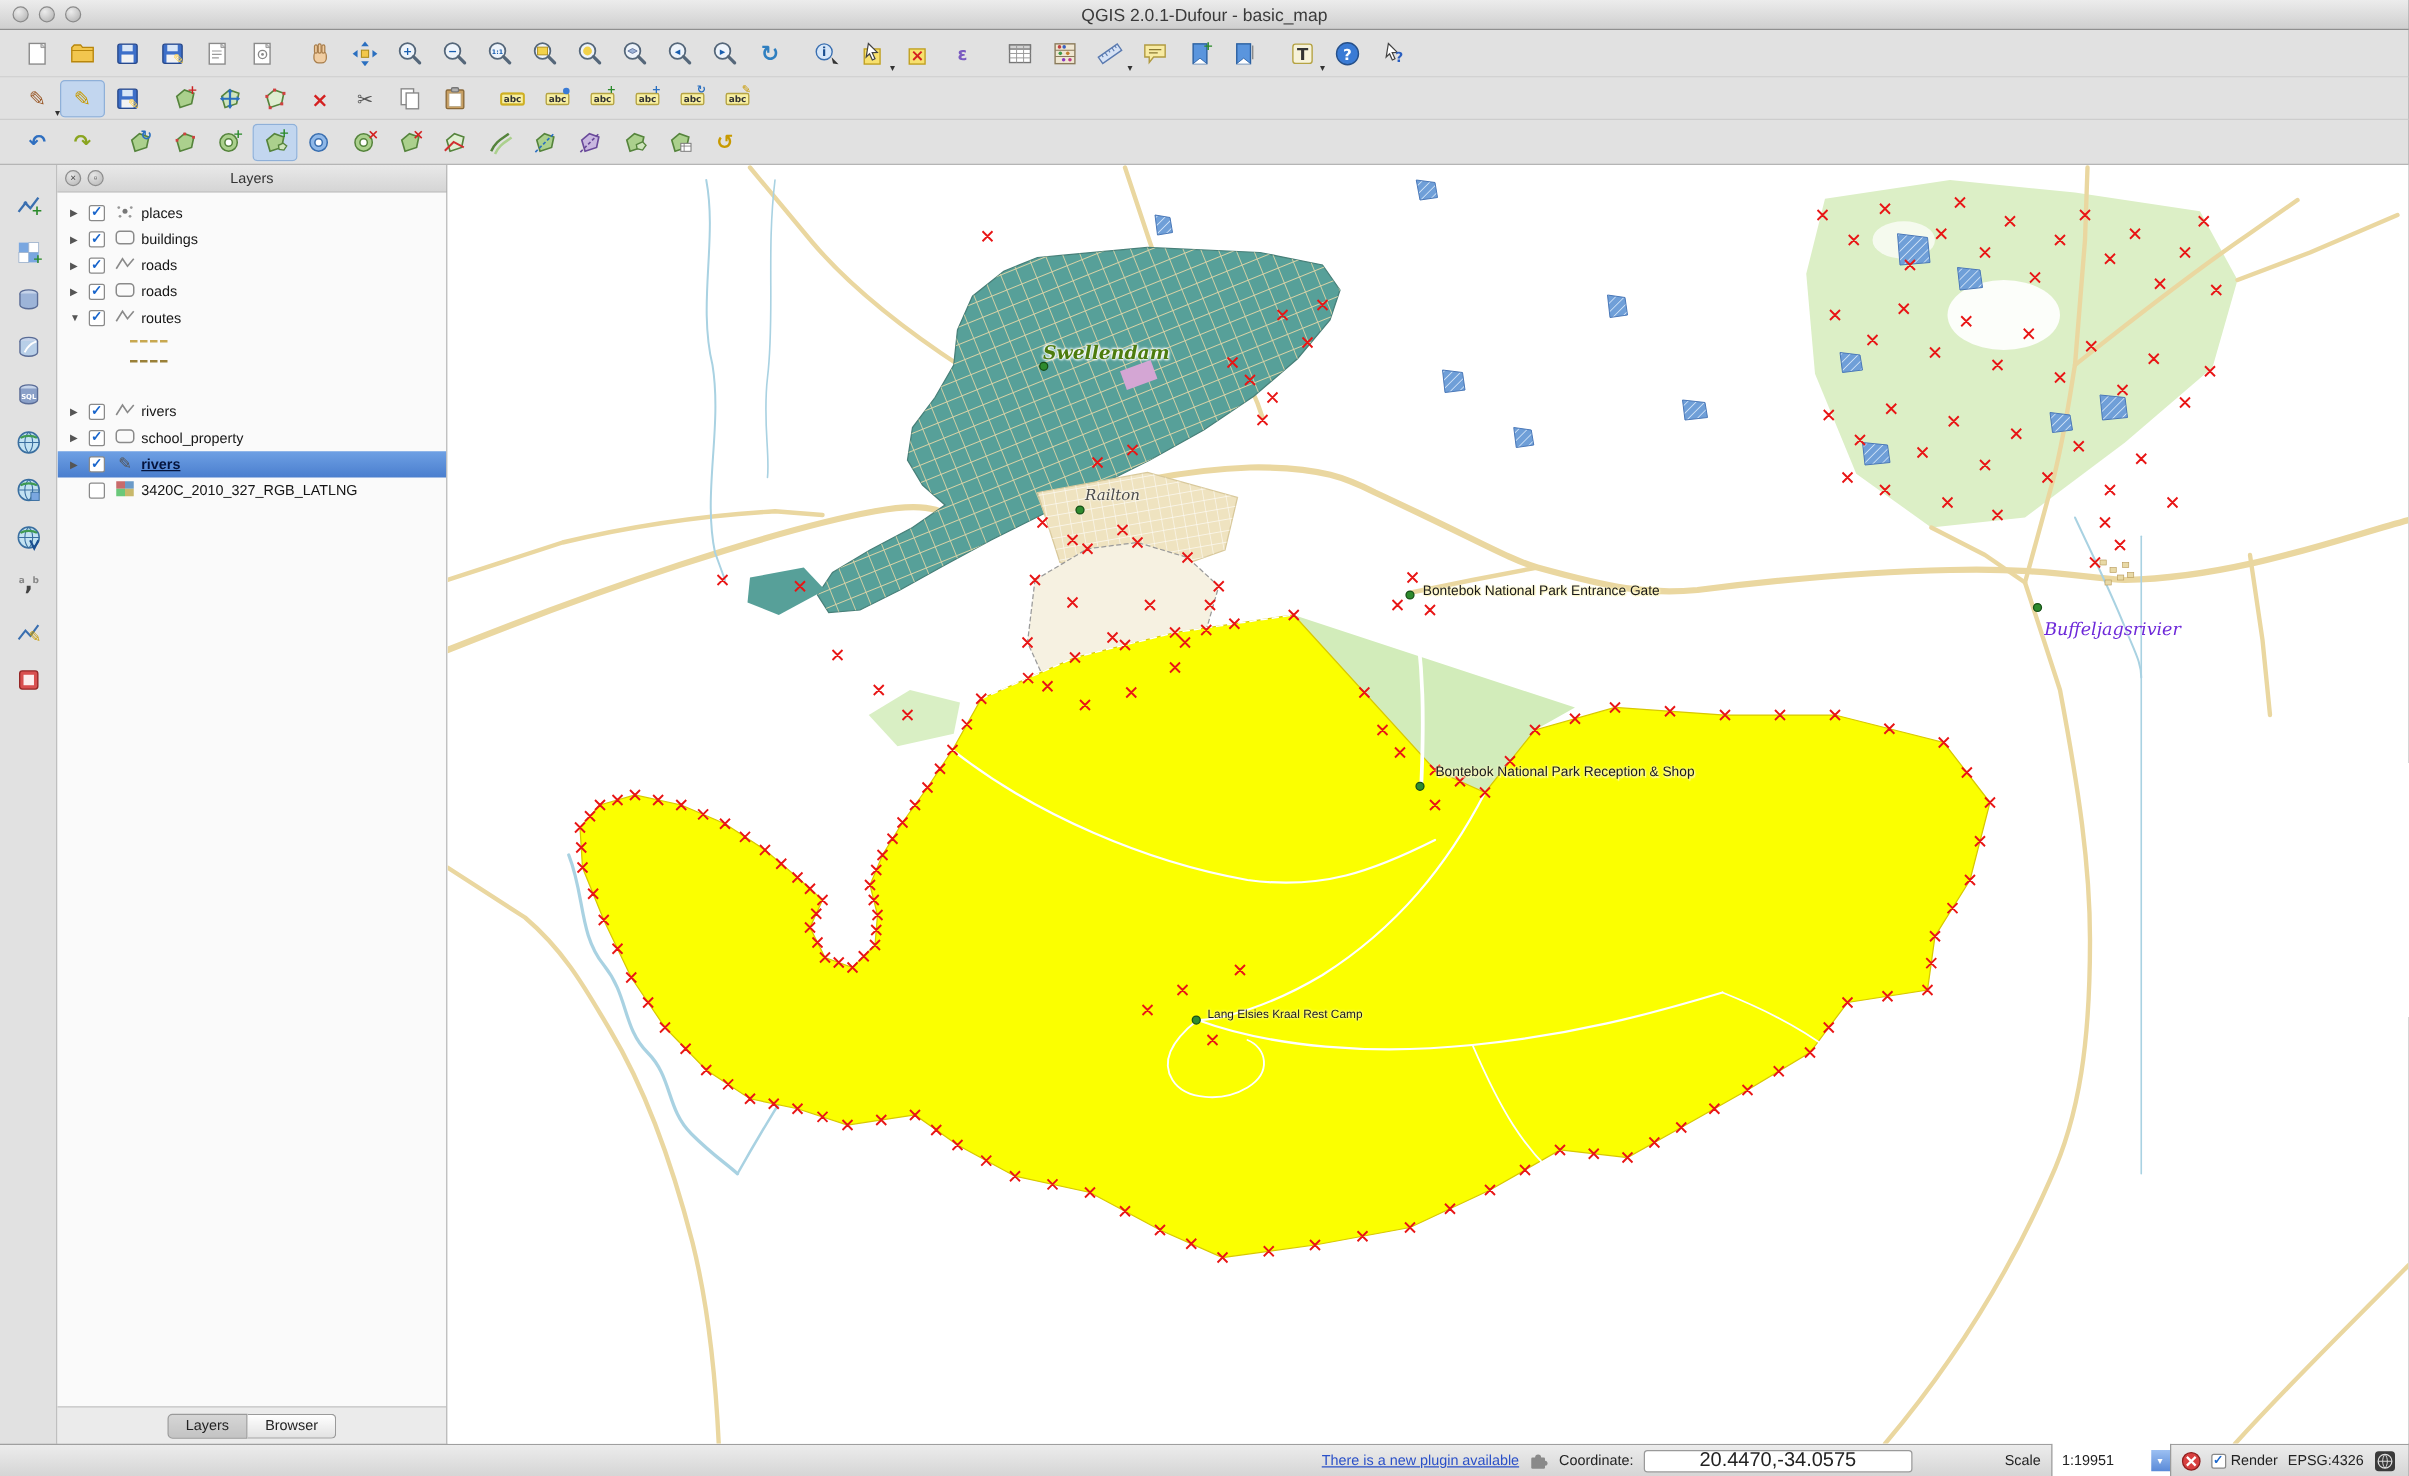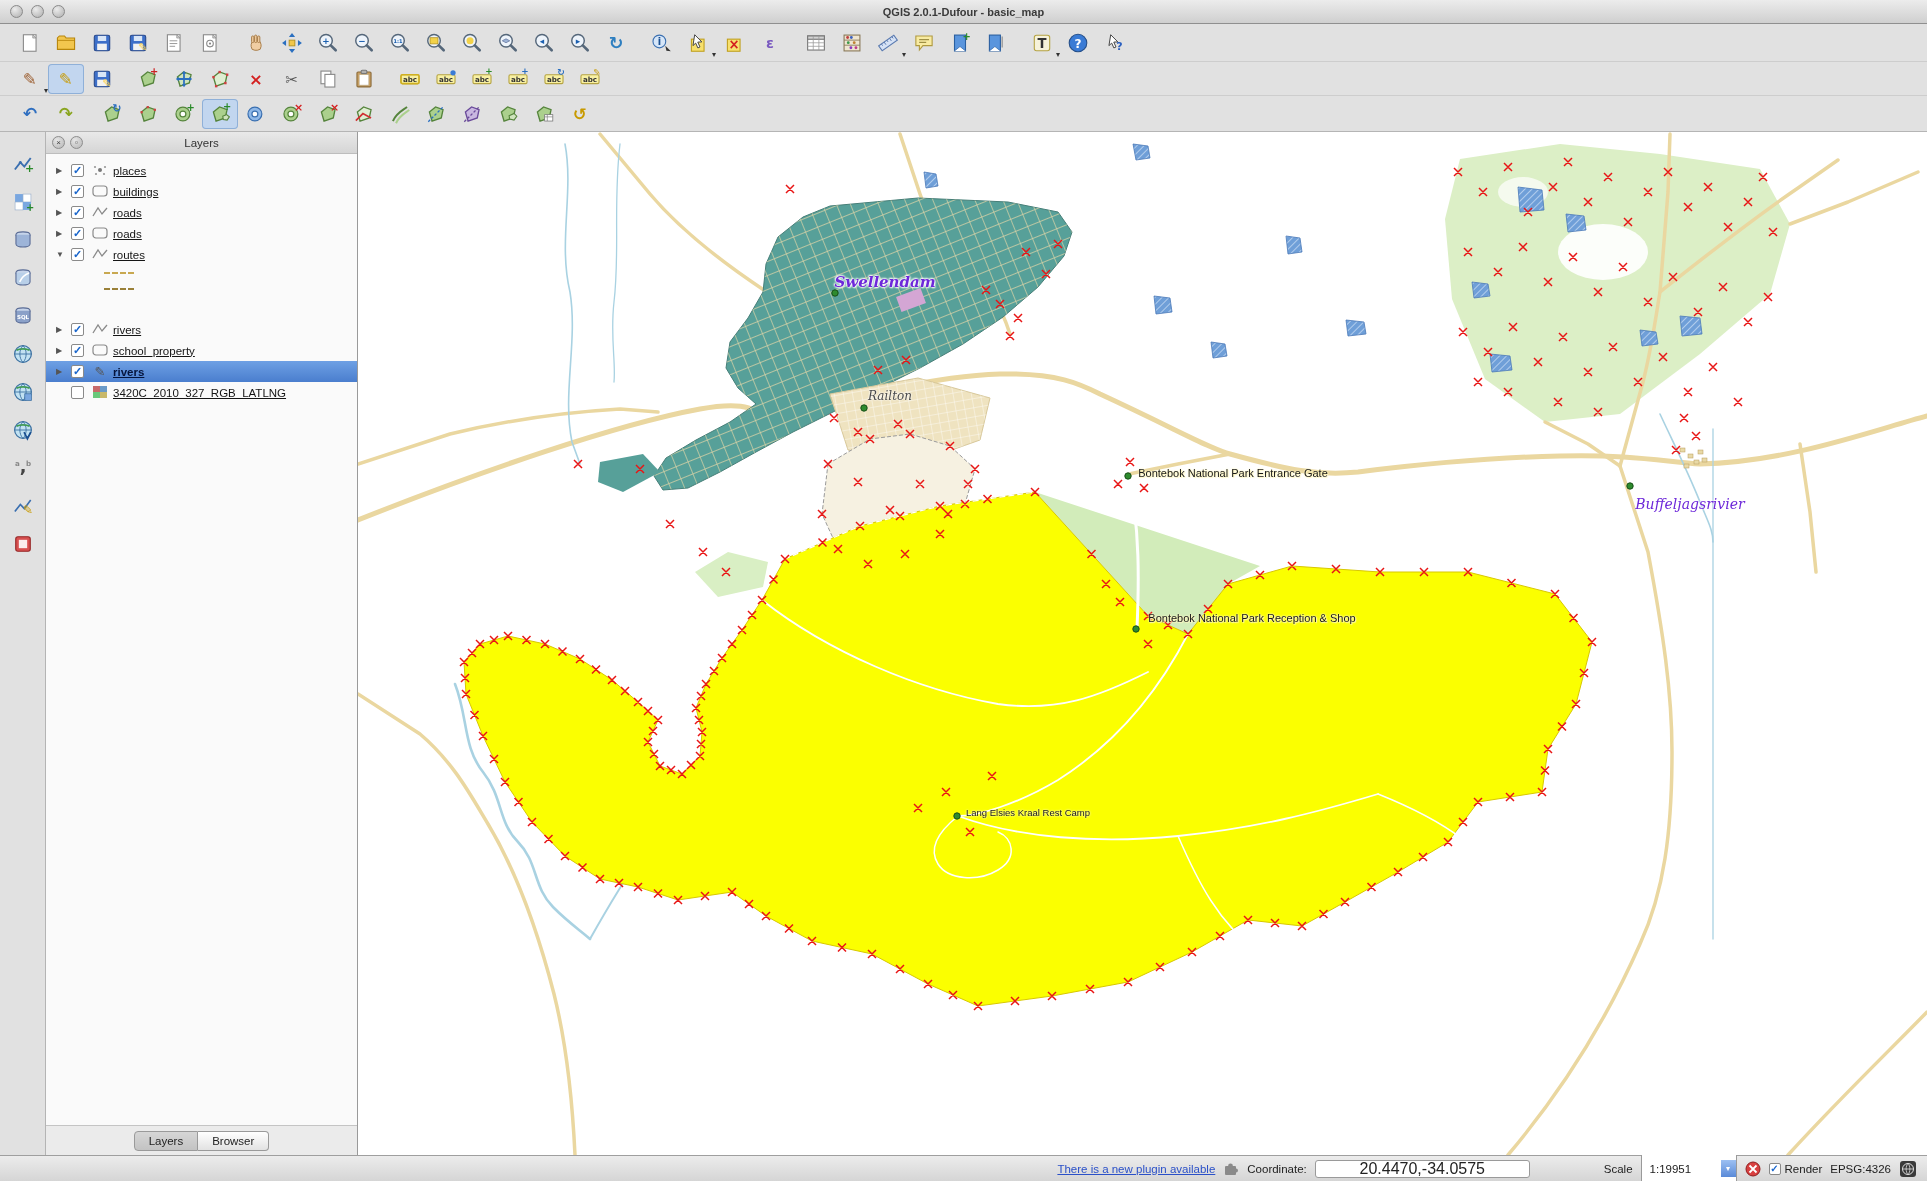--- a/index.html
+++ b/index.html
@@ -1,21 +1,21 @@
 <!DOCTYPE html>
 <html><head>
 <meta charset="utf-8">
 <style>
   *{box-sizing:border-box;margin:0;padding:0;}
   html,body{width:1927px;height:1181px;}
   body{font-family:"Liberation Sans",sans-serif;font-size:12px;background:#222;}
   svg text{font-family:"DejaVu Sans",sans-serif;}
   .window{width:1927px;height:1181px;display:flex;flex-direction:column;background:#e0e0e0;overflow:hidden;}
 
-  .titlebar{height:24px;background:linear-gradient(#ececec,#cfcfcf);border-bottom:1px solid #8f8f8f;position:relative;display:flex;align-items:center;justify-content:center;font-weight:bold;color:#3a3a3a;font-size:11px;flex:none;}
+  .titlebar{height:24px;background:linear-gradient(#ececec,#cfcfcf);border-bottom:1px solid #8f8f8f;position:relative;display:flex;align-items:center;justify-content:center;font-weight:normal;color:#3a3a3a;font-size:14px;flex:none;}
   .dots{position:absolute;left:10px;top:5px;display:flex;gap:8px;}
   .dot{width:13px;height:13px;border-radius:50%;background:radial-gradient(circle at 35% 30%,#ececec,#aeaeae);border:1px solid #8a8a8a;}
 
   .toolbar-row{display:flex;align-items:center;background:#e1e1e1;padding:2px 4px 2px 12px;flex:none;}
   #row1{height:38px;border-bottom:1px solid #cdcdcd;}
   #row2{height:34px;border-bottom:1px solid #cdcdcd;}
   #row3{height:36px;border-bottom:1px solid #b5b5b5;}
   .tbtn{width:36px;height:30px;display:flex;align-items:center;justify-content:center;position:relative;border-radius:4px;flex:none;}
   .tbtn.pressed{background:#c2d6ef;box-shadow:inset 0 0 0 1px #8fb0d8;}
   .tsep{width:10px;height:24px;flex:none;}
@@ -29,35 +29,35 @@
   .phead{height:22px;background:linear-gradient(#e9e9e9,#d5d5d5);border-bottom:1px solid #bdbdbd;position:relative;display:flex;align-items:center;justify-content:center;font-size:11.5px;color:#333;flex:none;}
   .pbtns{position:absolute;left:6px;top:4px;display:flex;gap:5px;}
   .pbtn{width:13px;height:13px;border-radius:50%;background:radial-gradient(circle at 35% 30%,#e6e6e6,#b6b6b6);border:1px solid #8d8d8d;font-size:8px;line-height:11px;text-align:center;color:#444;}
   .ltree{flex:1;background:#fafafa;padding-top:6px;overflow:hidden;}
   .lrow{height:21px;display:flex;align-items:center;padding-left:10px;font-size:11.5px;color:#151515;}
   .lrow.sel{background:linear-gradient(#6ea0e4,#4a7ece);}
   .lrow.sel .llabel{color:#05143c;text-decoration:underline;font-weight:bold;}
   .tri{width:15px;font-size:8px;color:#555;flex:none;}
   .cb{width:13px;height:13px;border:1px solid #8a8a8a;background:#fff;border-radius:2px;font-size:11px;line-height:11px;color:#1a66cc;text-align:center;margin-right:5px;font-weight:bold;flex:none;}
   .licon{width:22px;text-align:center;flex:none;}
-  .llabel{margin-left:2px;white-space:nowrap;text-decoration:underline;}
+  .llabel{margin-left:2px;white-space:nowrap;}
   .lrow.sub{padding-left:58px;height:16px;}
   .swatch{width:30px;border-top:2px dashed #c8a850;display:inline-block;}
   .swatch.dash2{border-top-color:#9a8038;}
   .gap-row{height:22px;}
   .ptabs{height:30px;display:flex;align-items:center;justify-content:center;background:#ebebeb;border-top:1px solid #c4c4c4;flex:none;}
   .ptab{padding:3px 14px;font-size:11.5px;border:1px solid #9a9a9a;background:linear-gradient(#ffffff,#e2e2e2);color:#222;}
   .ptab.active{background:linear-gradient(#d6d6d6,#c3c3c3);}
   .ptab:first-child{border-radius:4px 0 0 4px;}
   .ptab:last-child{border-radius:0 4px 4px 0;border-left:none;}
 
   .map-wrap{flex:1;position:relative;background:#fff;overflow:hidden;}
   .map-wrap svg{position:absolute;inset:0;width:100%;height:100%;}
   .map-label{position:absolute;transform:translate(-50%,-50%);white-space:nowrap;pointer-events:none;}
-  .map-label.town{font:italic bold 15px "DejaVu Serif",serif;color:#6d28d9;text-shadow:0 0 2px #fff,0 0 2px #fff,1px 1px 2px #fff,-1px -1px 2px #fff;}
+  .map-label.town{font:italic bold 15px "DejaVu Serif",serif;color:#4d7c0f;text-shadow:0 0 2px #fff,0 0 2px #fff,1px 1px 2px #fff,-1px -1px 2px #fff;}
   .map-label.suburb{font:italic 12px "DejaVu Serif",serif;color:#4a4a4a;text-shadow:0 0 2px #fff,0 0 2px #fff;}
   .map-label.river{font:italic 14px "DejaVu Serif",serif;color:#6d28d9;text-shadow:0 0 2px #fff,0 0 2px #fff;}
   .map-label.poi{font:11px "Liberation Sans",sans-serif;color:#191919;text-shadow:0 0 2px #fdf6c0,0 0 2px #fdf6c0,1px 1px 1px #fdf6c0;}
   .map-label.poi-small{font:9.5px "Liberation Sans",sans-serif;color:#191919;text-shadow:0 0 2px #fdf6c0,0 0 2px #fdf6c0;}
 
   .statusbar{height:26px;background:linear-gradient(#ececec,#d5d5d5);border-top:1px solid #9f9f9f;display:flex;align-items:center;gap:8px;padding:0 10px;font-size:11.5px;color:#222;flex:none;}
   .sb-spacer{flex:1;}
   .sb-link{color:#2a50c8;text-decoration:underline;cursor:pointer;}
   .sb-coord{width:215px;height:18px;border:1px solid #9a9a9a;border-radius:3px;text-align:center;font-size:16px;font-family:"Liberation Sans",sans-serif;background:#fff;color:#222;}
   .sb-gap{width:58px;}

